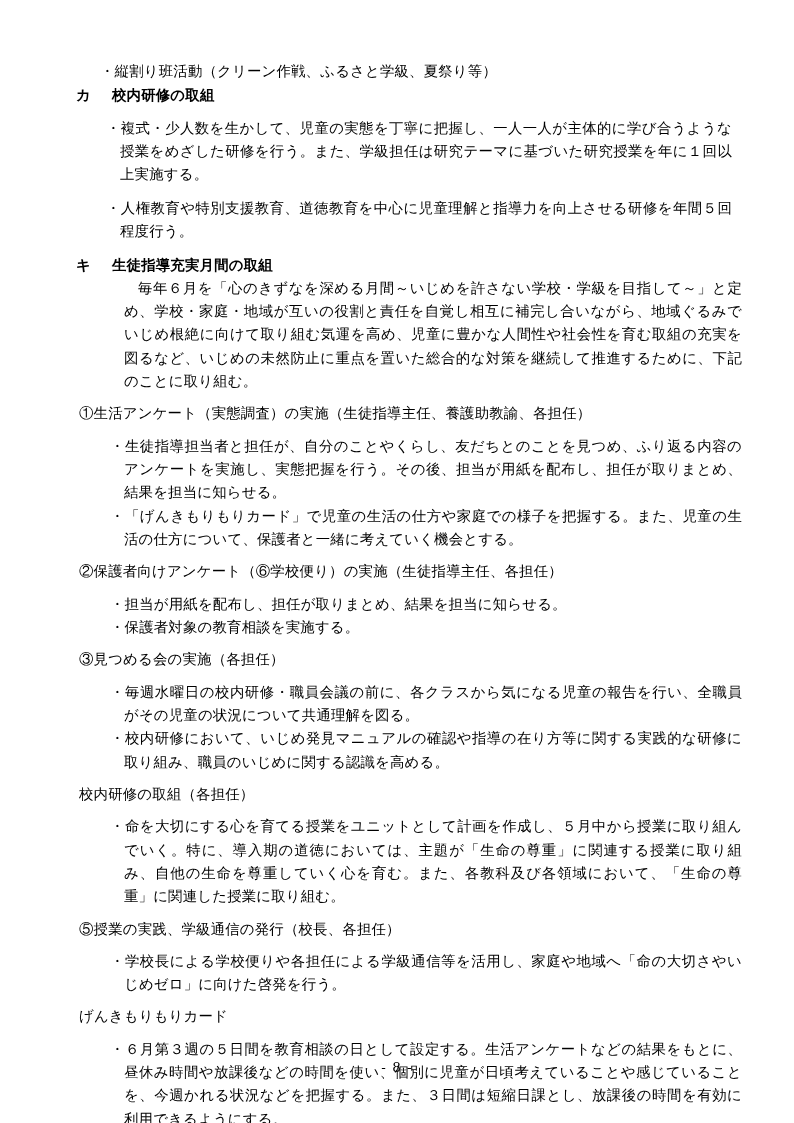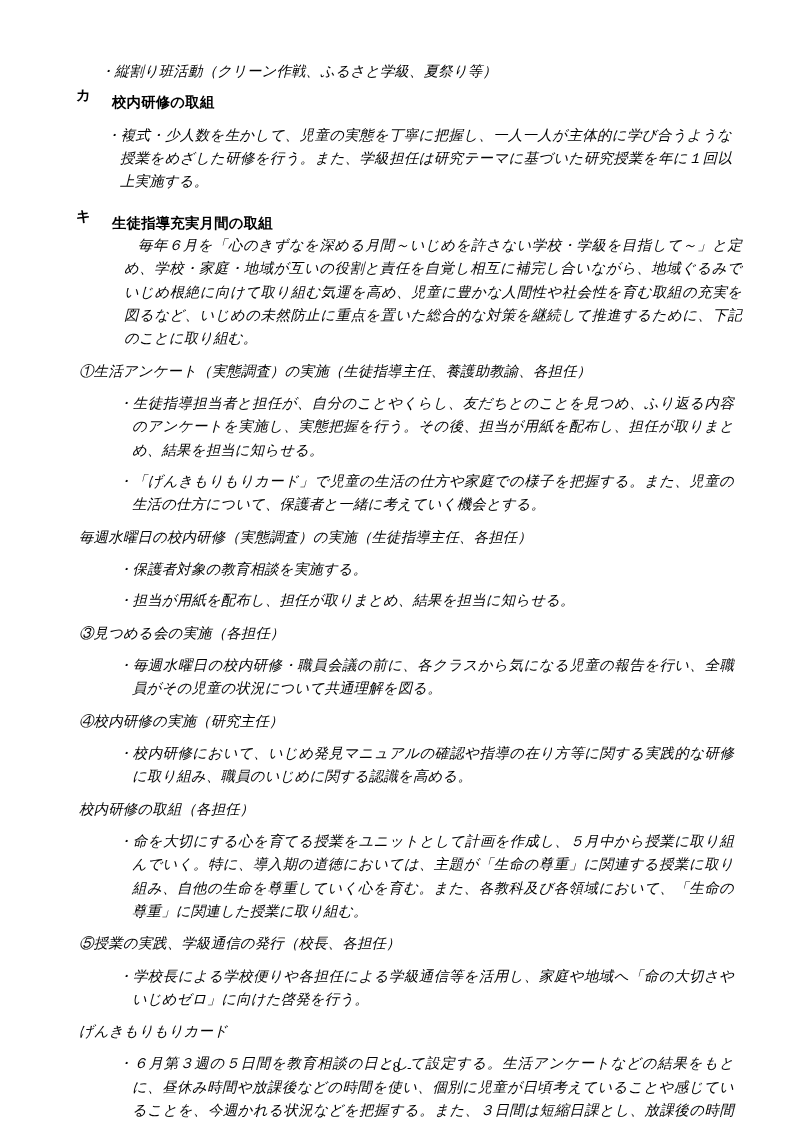--- a/index.html
+++ b/index.html
@@ -39,46 +39,44 @@
     align-items: flex-start;
     font-weight: bold;
     padding-left: 24px;
   }
   .heading-marker {
     width: 36px;
     flex: 0 0 36px;
   }
   .heading-text {
     flex: 1 1 auto;
-    margin-top: 7px;
   }
   .bullet-para {
     margin: 10px;
     padding-left: 58px;
     text-indent: -14px;
   }
   .bullet-para-2 {
-    margin: 8px;
+    margin: 0;
     padding-left: 72px;
     text-indent: -14px;
   }
   .num-head {
     margin: 9px;
     padding-left: 36px;
     text-indent: -18px;
   }
   .indent-para {
     margin: 0;
     padding-left: 72px;
     text-indent: 14px;
   }
   .justify {
     text-align: justify;
     text-justify: inter-ideograph;
-    font-style: italic;
   }
   .footer {
     position: absolute;
     left: 0;
     right: 0;
     bottom: 48px;
     text-align: center;
     font-size: 13.5px;
     letter-spacing: 1px;
   }
@@ -90,40 +88,40 @@
   <div class="doc-body">
 
     <p class="lvl-top justify">・縦割り班活動（クリーン作戦、ふるさと学級、夏祭り等）</p>
 
     <div class="heading-row">
       <span class="heading-marker">カ</span>
       <span class="heading-text">校内研修の取組</span>
     </div>
 
     <p class="bullet-para justify">・複式・少人数を生かして、児童の実態を丁寧に把握し、一人一人が主体的に学び合うような授業をめざした研修を行う。また、学級担任は研究テーマに基づいた研究授業を年に１回以上実施する。</p>
+    <p class="bullet-para justify">・人権教育や特別支援教育、道徳教育を中心に児童理解と指導力を向上させる研修を年間５回程度行う。</p>
 
     <div class="heading-row">
       <span class="heading-marker">キ</span>
       <span class="heading-text">生徒指導充実月間の取組</span>
     </div>
 
     <p class="indent-para justify">毎年６月を「心のきずなを深める月間～いじめを許さない学校・学級を目指して～」と定め、学校・家庭・地域が互いの役割と責任を自覚し相互に補完し合いながら、地域ぐるみでいじめ根絶に向けて取り組む気運を高め、児童に豊かな人間性や社会性を育む取組の充実を図るなど、いじめの未然防止に重点を置いた総合的な対策を継続して推進するために、下記のことに取り組む。</p>
 
     <p class="num-head justify">①生活アンケート（実態調査）の実施（生徒指導主任、養護助教諭、各担任）</p>
     <p class="bullet-para-2 justify">・生徒指導担当者と担任が、自分のことやくらし、友だちとのことを見つめ、ふり返る内容のアンケートを実施し、実態把握を行う。その後、担当が用紙を配布し、担任が取りまとめ、結果を担当に知らせる。</p>
     <p class="bullet-para-2 justify">・「げんきもりもりカード」で児童の生活の仕方や家庭での様子を把握する。また、児童の生活の仕方について、保護者と一緒に考えていく機会とする。</p>
 
-    <p class="num-head justify">毎週水曜日の校内研修（実態調査）の実施（生徒指導主任、各担任）</p>
+    <p class="num-head justify">②保護者向けアンケート（⑥学校便り）の実施（生徒指導主任、各担任）</p>
+    <p class="bullet-para-2 justify">・担当が用紙を配布し、担任が取りまとめ、結果を担当に知らせる。</p>
     <p class="bullet-para-2 justify">・保護者対象の教育相談を実施する。</p>
-    <p class="bullet-para-2 justify">・担当が用紙を配布し、担任が取りまとめ、結果を担当に知らせる。</p>
 
     <p class="num-head justify">③見つめる会の実施（各担任）</p>
     <p class="bullet-para-2 justify">・毎週水曜日の校内研修・職員会議の前に、各クラスから気になる児童の報告を行い、全職員がその児童の状況について共通理解を図る。</p>
 
-    <p class="num-head justify">④校内研修の実施（研究主任）</p>
     <p class="bullet-para-2 justify">・校内研修において、いじめ発見マニュアルの確認や指導の在り方等に関する実践的な研修に取り組み、職員のいじめに関する認識を高める。</p>
 
     <p class="num-head justify">校内研修の取組（各担任）</p>
     <p class="bullet-para-2 justify">・命を大切にする心を育てる授業をユニットとして計画を作成し、５月中から授業に取り組んでいく。特に、導入期の道徳においては、主題が「生命の尊重」に関連する授業に取り組み、自他の生命を尊重していく心を育む。また、各教科及び各領域において、「生命の尊重」に関連した授業に取り組む。</p>
 
     <p class="num-head justify">⑤授業の実践、学級通信の発行（校長、各担任）</p>
     <p class="bullet-para-2 justify">・学校長による学校便りや各担任による学級通信等を活用し、家庭や地域へ「命の大切さやいじめゼロ」に向けた啓発を行う。</p>
 
     <p class="num-head justify">げんきもりもりカード</p>
     <p class="bullet-para-2 justify">・６月第３週の５日間を教育相談の日として設定する。生活アンケートなどの結果をもとに、昼休み時間や放課後などの時間を使い、個別に児童が日頃考えていることや感じていることを、今週かれる状況などを把握する。また、３日間は短縮日課とし、放課後の時間を有効に利用できるようにする。</p>

